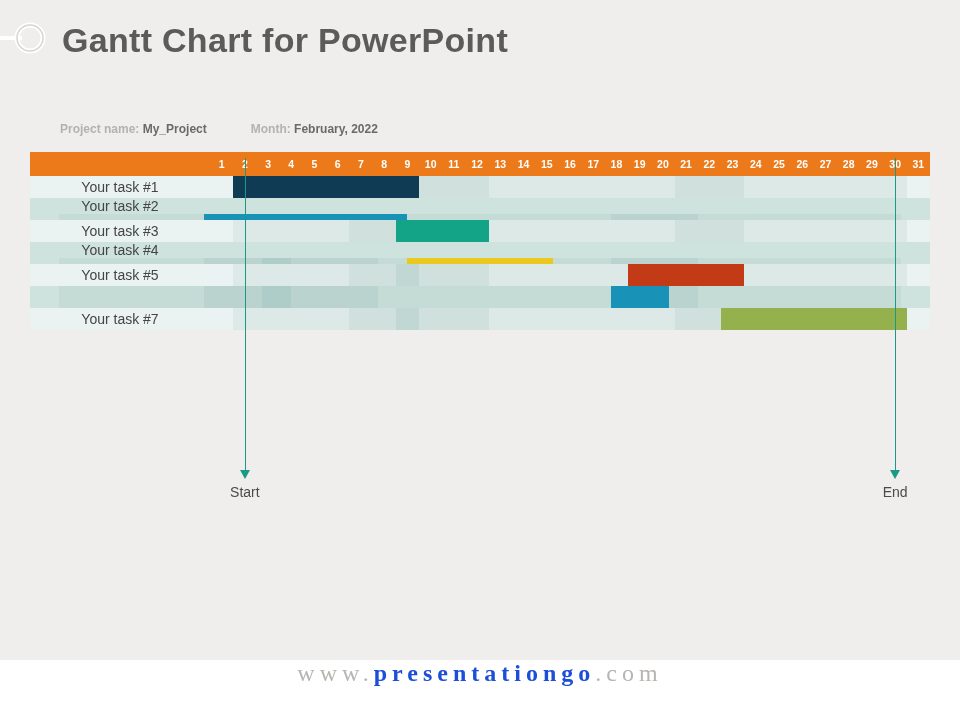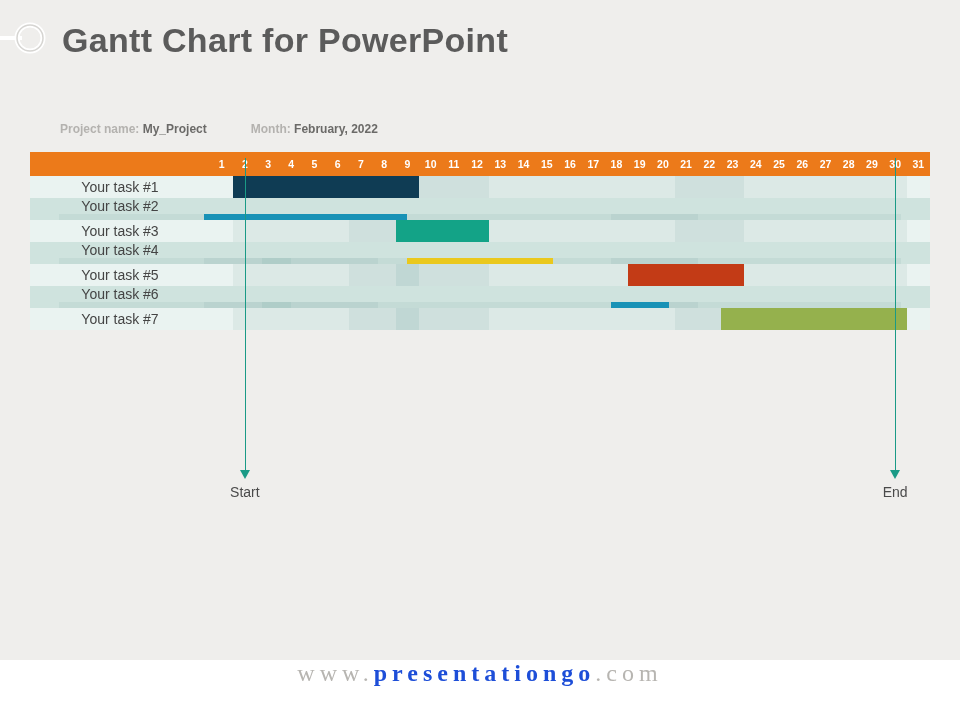--- a/index.html
+++ b/index.html
@@ -382,21 +382,20 @@
             <div class="ghost-cell occ1"></div>
             <div class="ghost-cell occ1"></div>
             <div class="ghost-cell occ1"></div>
             <div class="ghost-cell occ1"></div>
             <div class="ghost-cell occ1"></div>
             <div class="ghost-cell"></div>
             <div class="bar" style="left:58.06451612903226%;width:16.129032258064516%;background:#c33b16;"></div>
           </div>
         </div>
         <div class="task-row alt1">
-          <div class="task-label-col">Your task #6</div>
           <div class="day-area">
             <div class="ghost-cell"></div>
             <div class="ghost-cell occ1"></div>
             <div class="ghost-cell occ1"></div>
             <div class="ghost-cell occ1"></div>
             <div class="ghost-cell occ1"></div>
             <div class="ghost-cell occ1"></div>
             <div class="ghost-cell occ2"></div>
             <div class="ghost-cell occ2"></div>
             <div class="ghost-cell occ3"></div>

